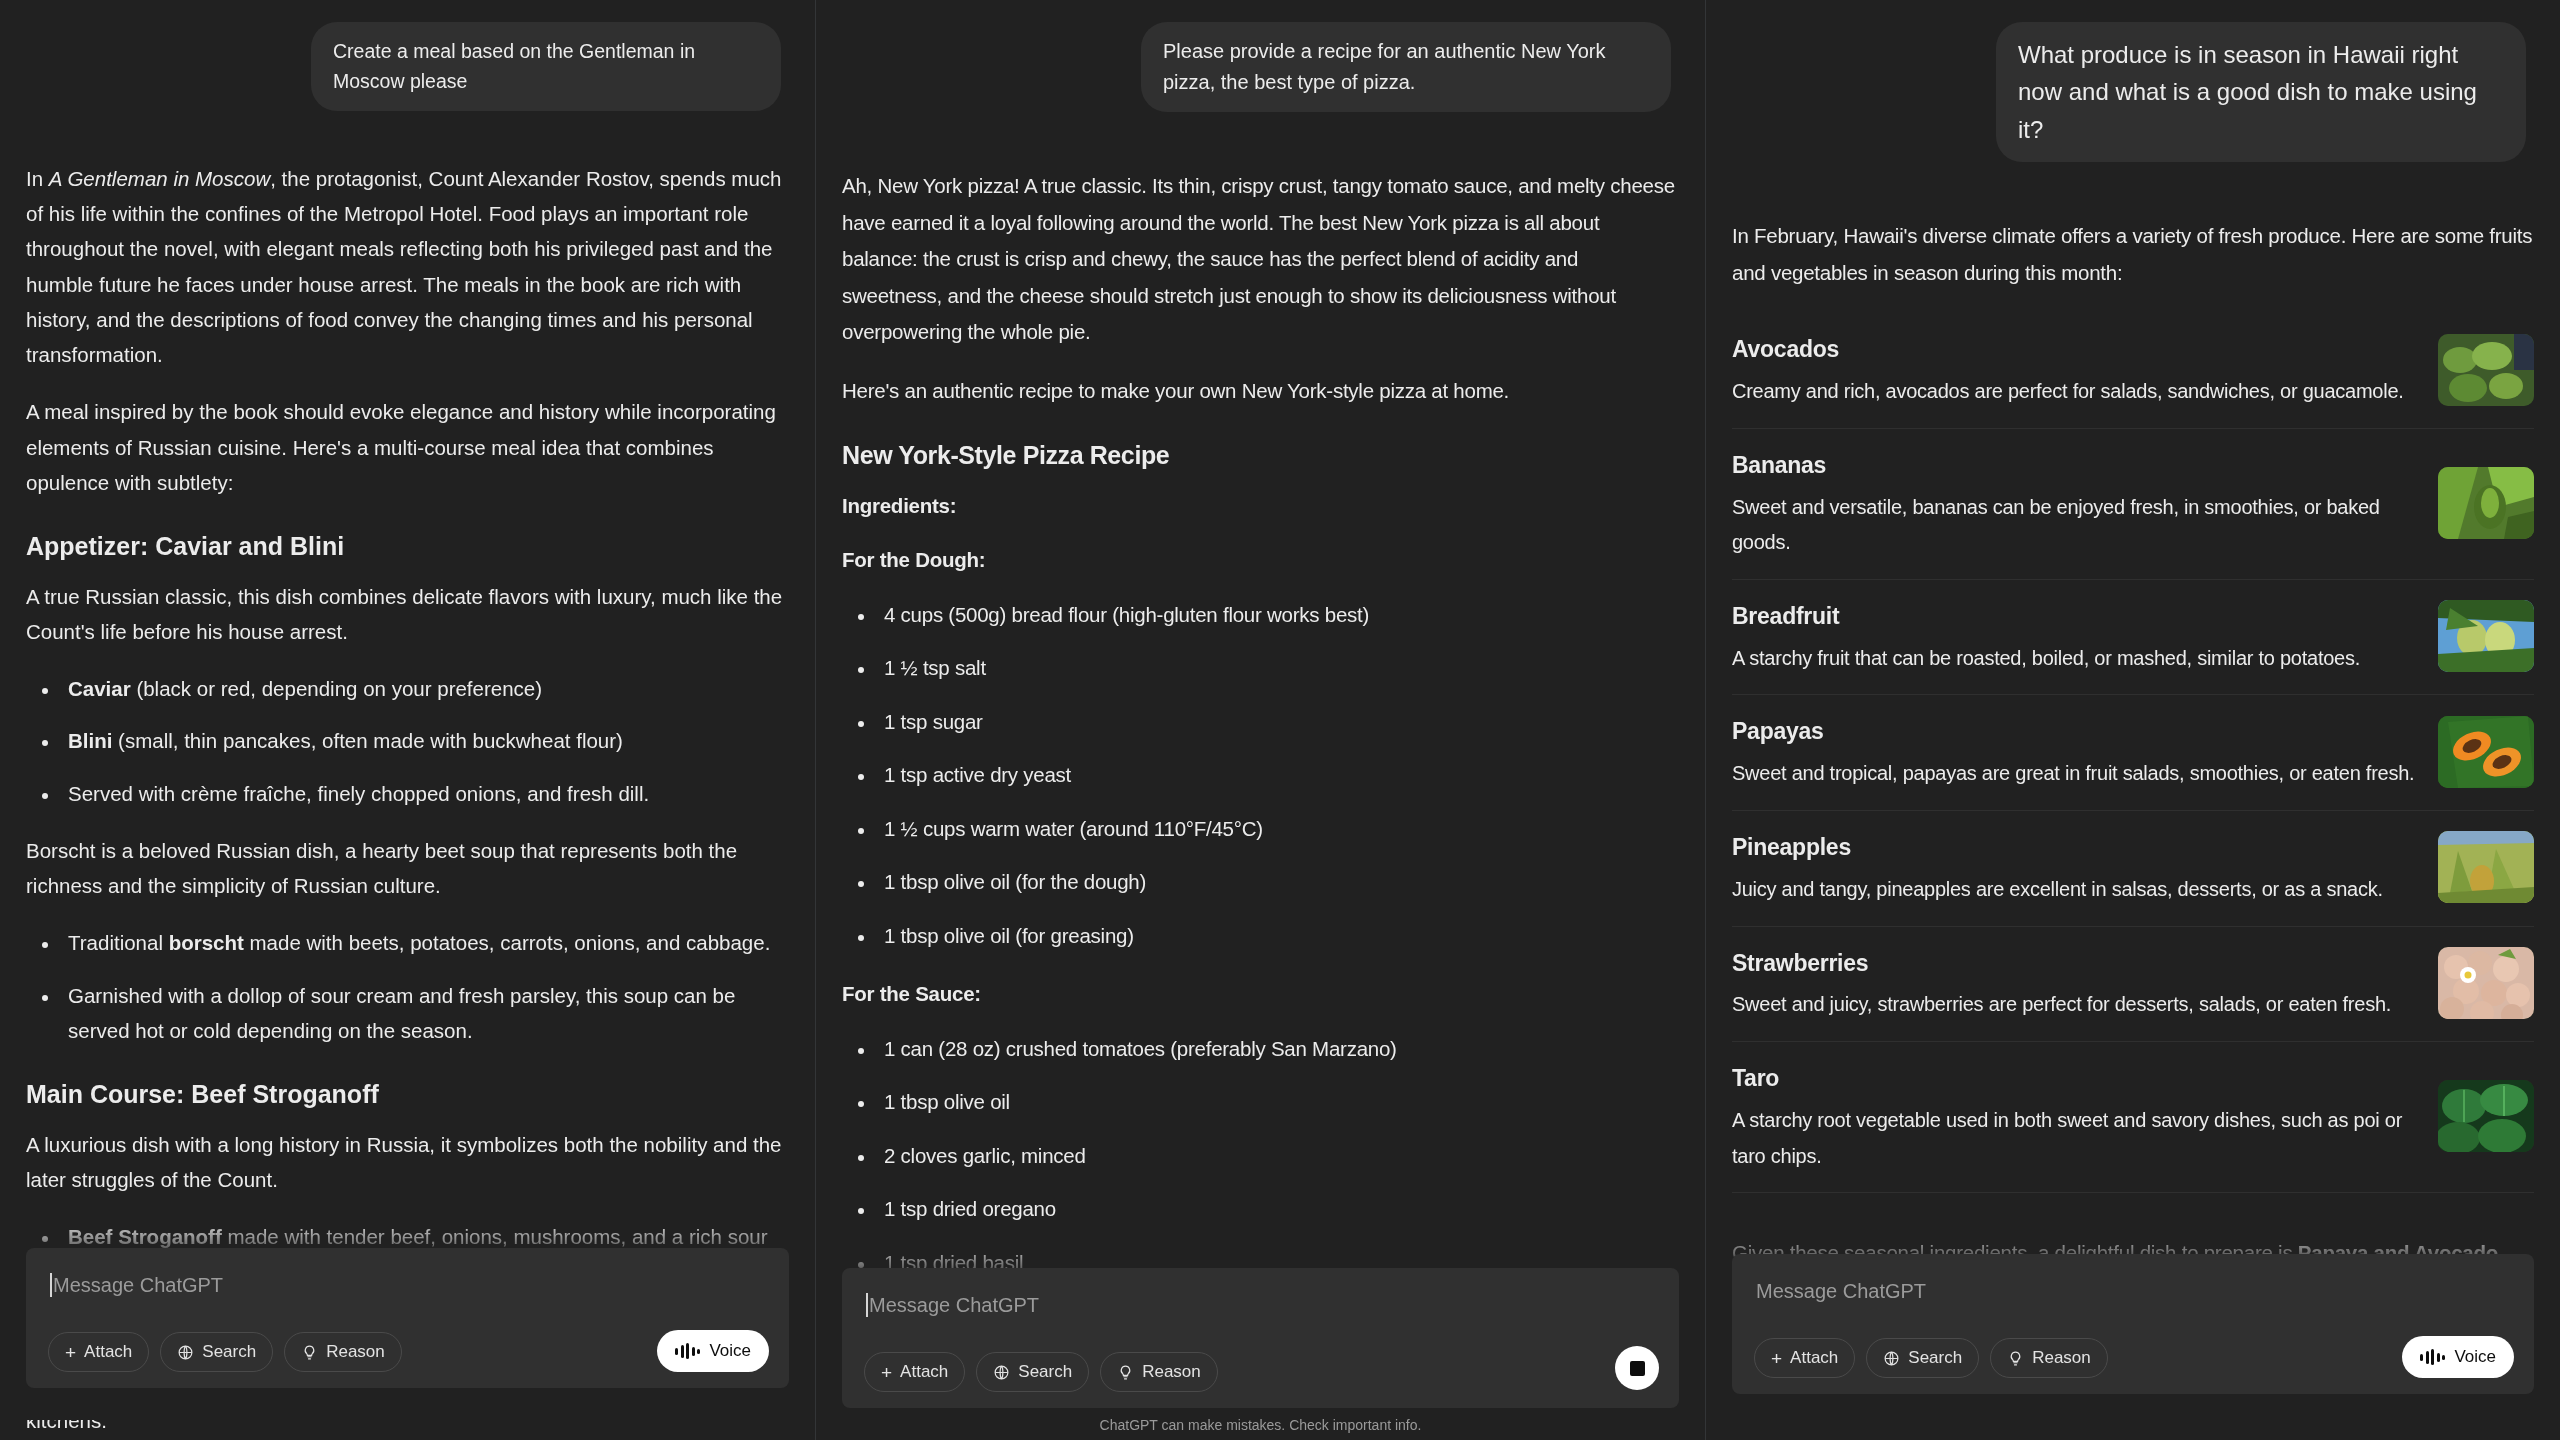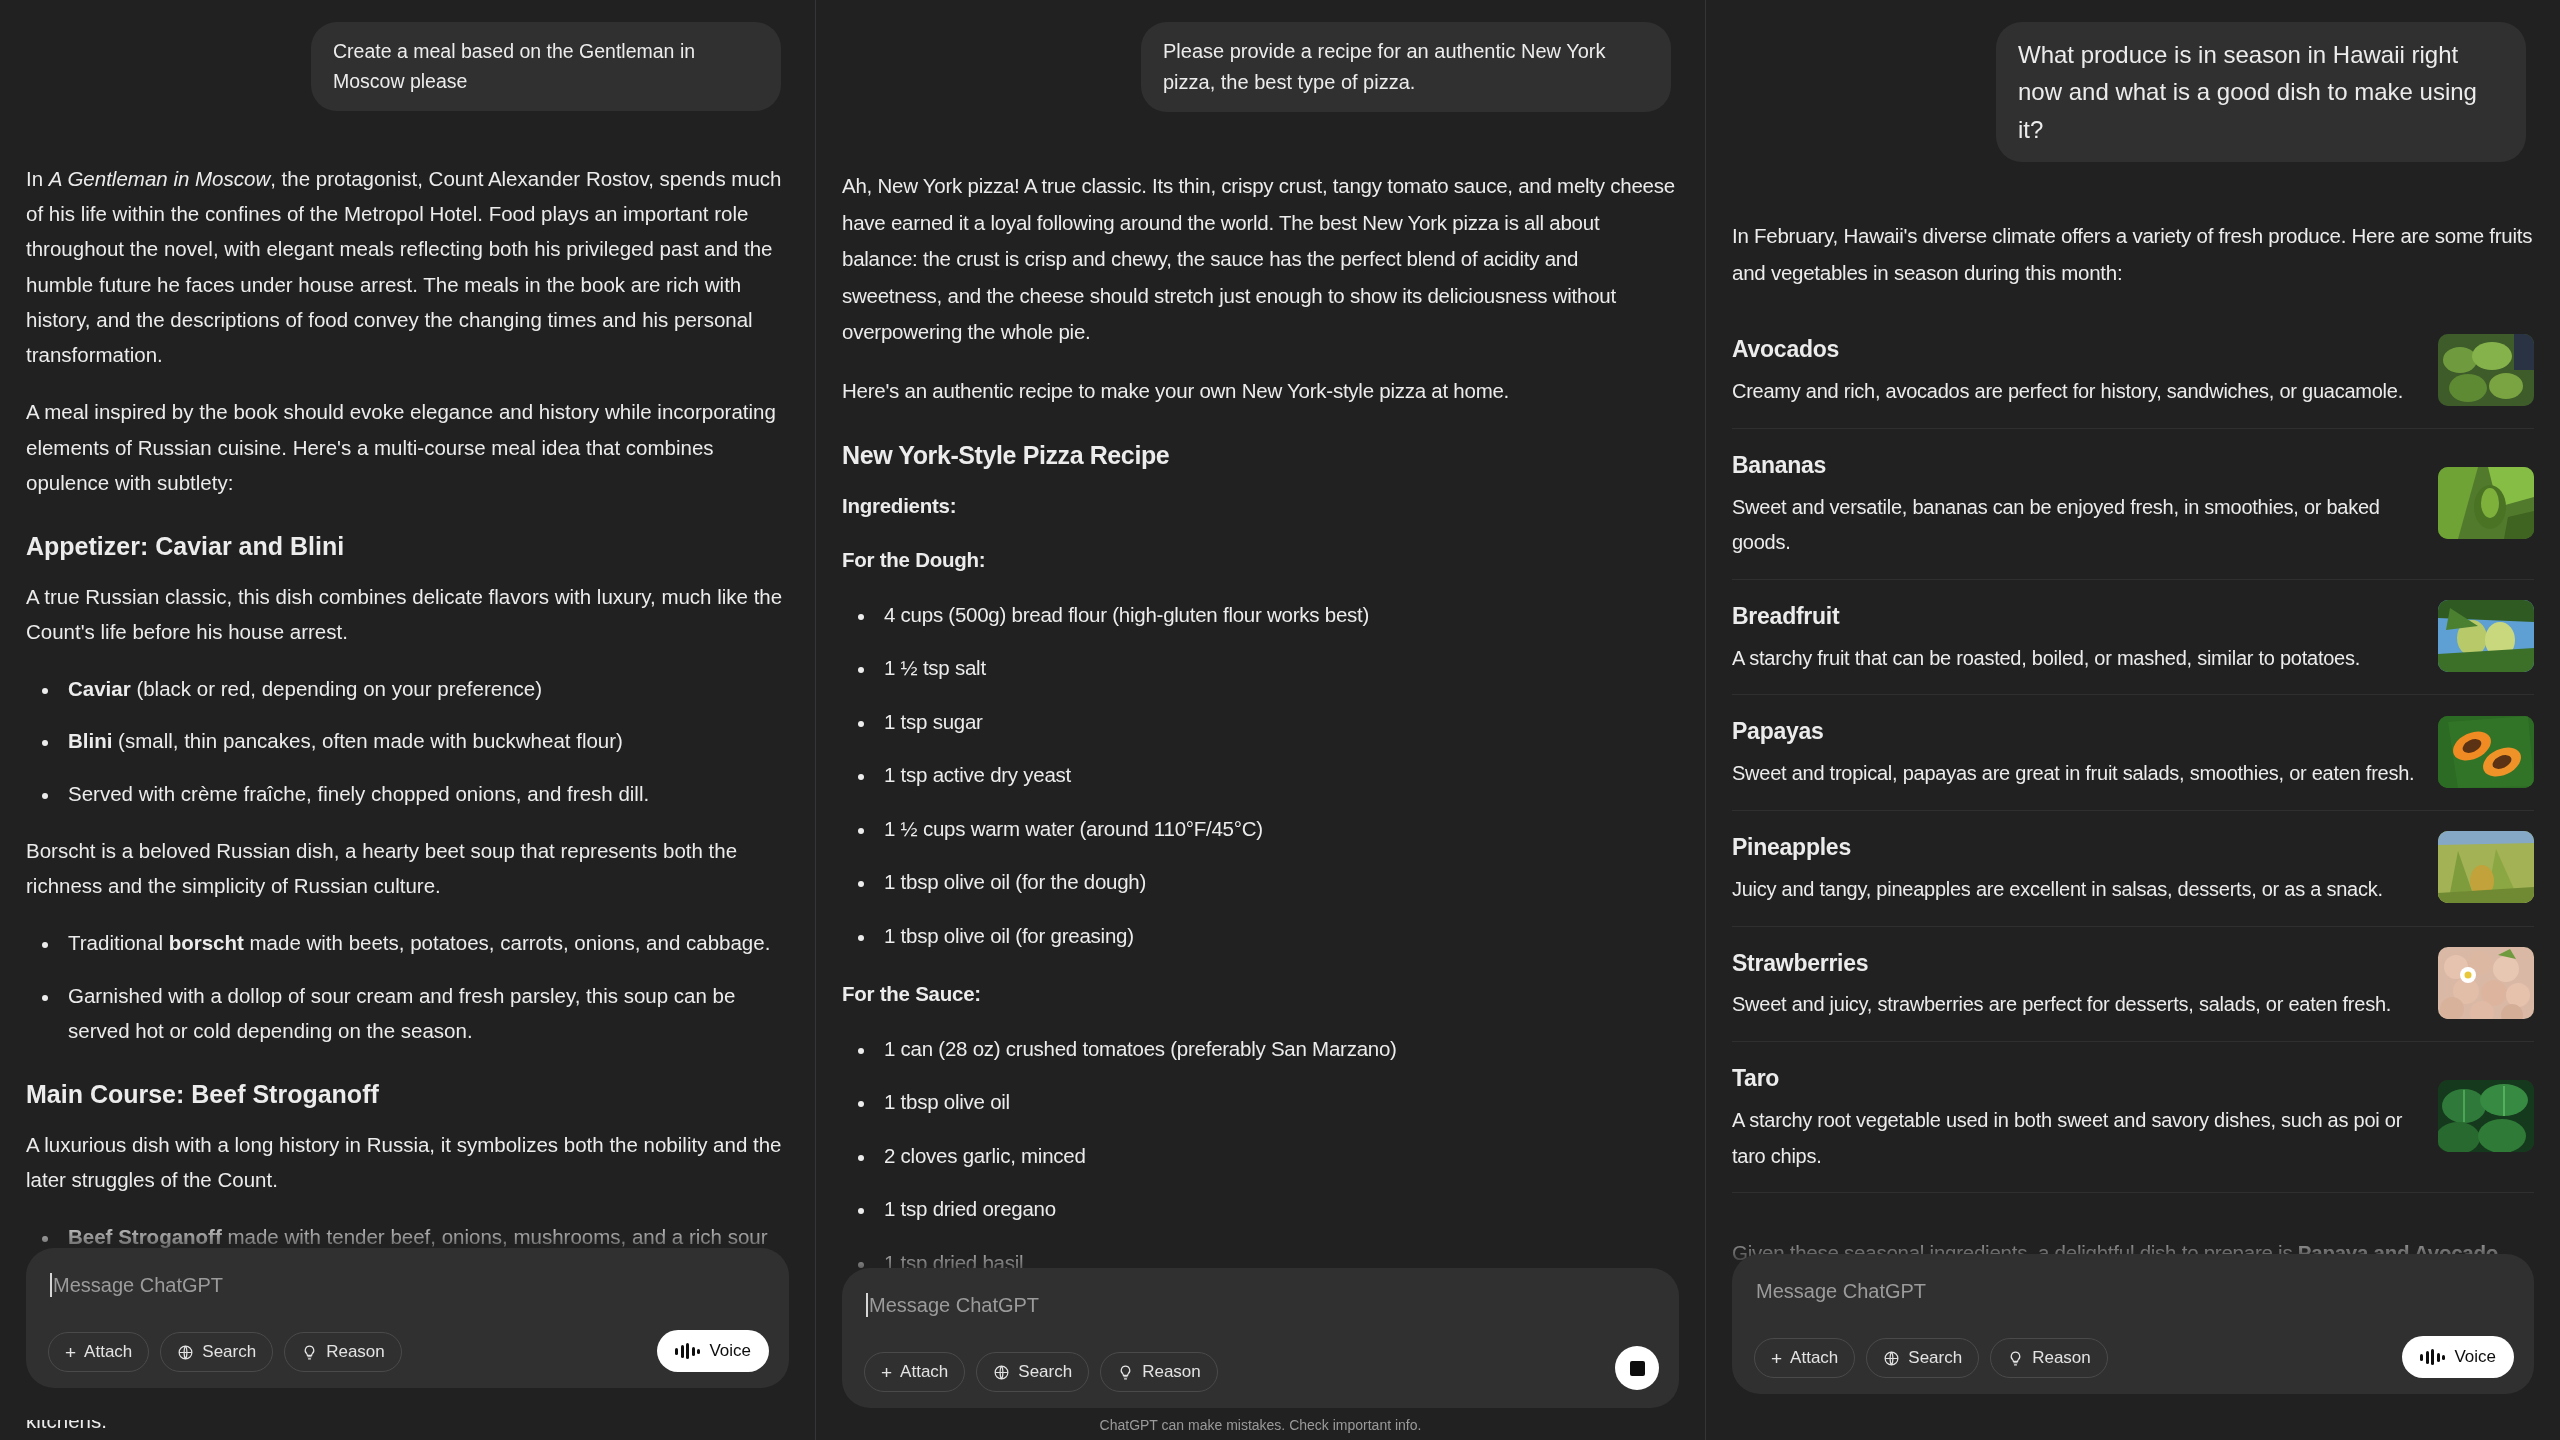--- a/index.html
+++ b/index.html
@@ -97,21 +97,21 @@
   
   .composer-wrap {
     position: absolute;
     left: 0; right: 0; bottom: 0;
     padding: 0 26px 0 26px;
     background: linear-gradient(to bottom, rgba(33,33,33,0) 0%, #212121 22%);
     padding-top: 30px;
   }
   .composer {
     background: #303030;
-    border-radius: 28px;
+    border-radius: 8px;
     padding: 18px 16px 16px 20px;
     position: relative;
     min-height: 128px;
   }
   .composer-input {
     display: flex;
     align-items: center;
     min-height: 36px;
     padding: 2px 4px 0 4px;
   }
@@ -355,21 +355,21 @@
           <div class="bubble">What produce is in season in Hawaii right now and what is a good dish to make using it?</div>
         </div>
         <div class="topgap"></div>
         <div class="assistant">
           <p>In February, Hawaii's diverse climate offers a variety of fresh produce. Here are some fruits and vegetables in season during this month:</p>
 
           <div>
             <div class="produce-item">
               <div class="produce-text">
                 <div class="produce-name">Avocados</div>
-                <div class="produce-desc">Creamy and rich, avocados are perfect for history, sandwiches, or guacamole.</div>
+                <div class="produce-desc">Creamy and rich, avocados are perfect for salads, sandwiches, or guacamole.</div>
               </div>
               <div class="produce-thumb">
                 <svg viewBox="0 0 96 72" preserveAspectRatio="none">
                     <rect width="96" height="72" fill="#3e5b2a"></rect>
                     <ellipse cx="22" cy="26" rx="17" ry="13" fill="#6f9b3e"></ellipse>
                     <ellipse cx="54" cy="22" rx="20" ry="14" fill="#86b24c"></ellipse>
                     <ellipse cx="30" cy="54" rx="19" ry="14" fill="#5d8a33"></ellipse>
                     <ellipse cx="68" cy="52" rx="17" ry="13" fill="#7aa441"></ellipse>
                     <rect x="76" y="0" width="20" height="36" fill="#2a3344"></rect>
                   </svg>

